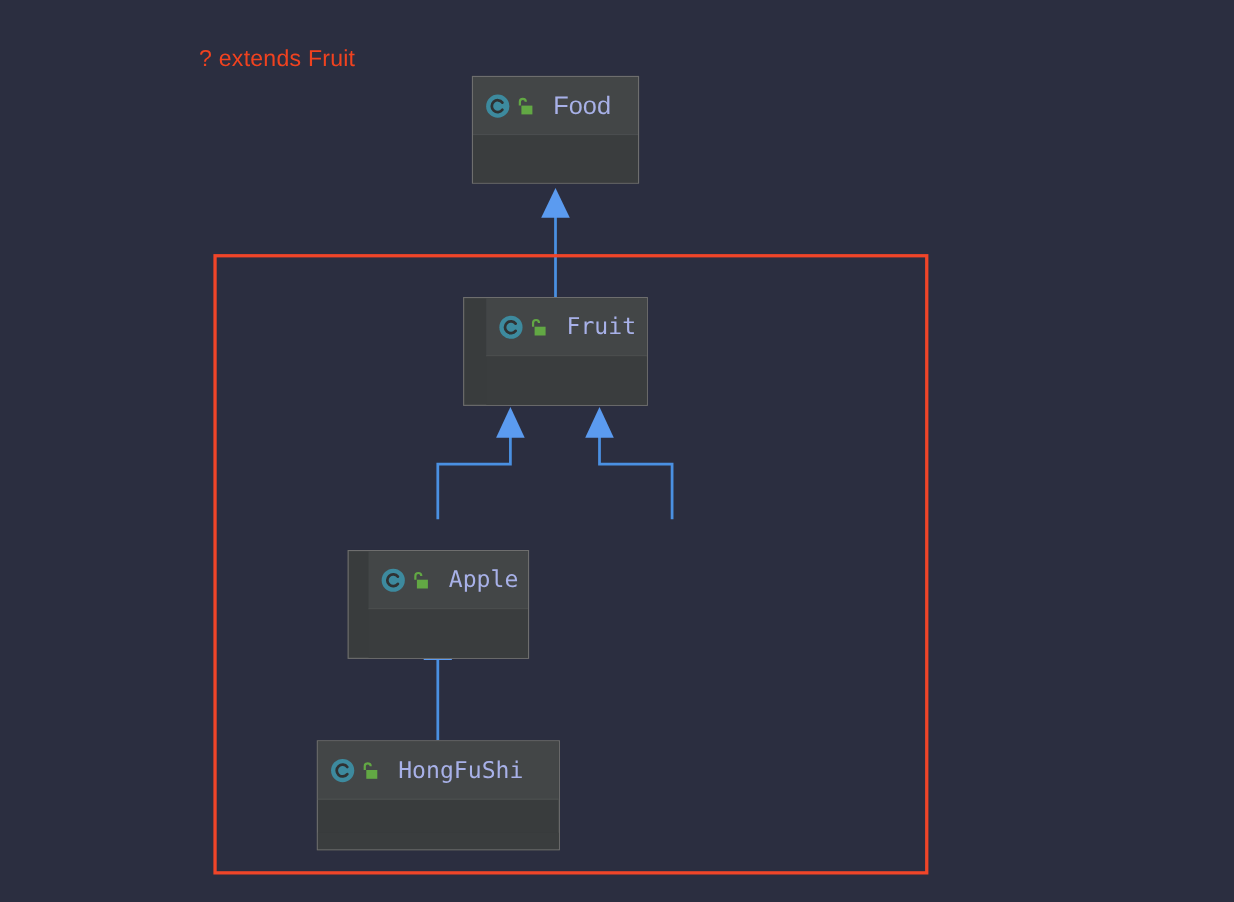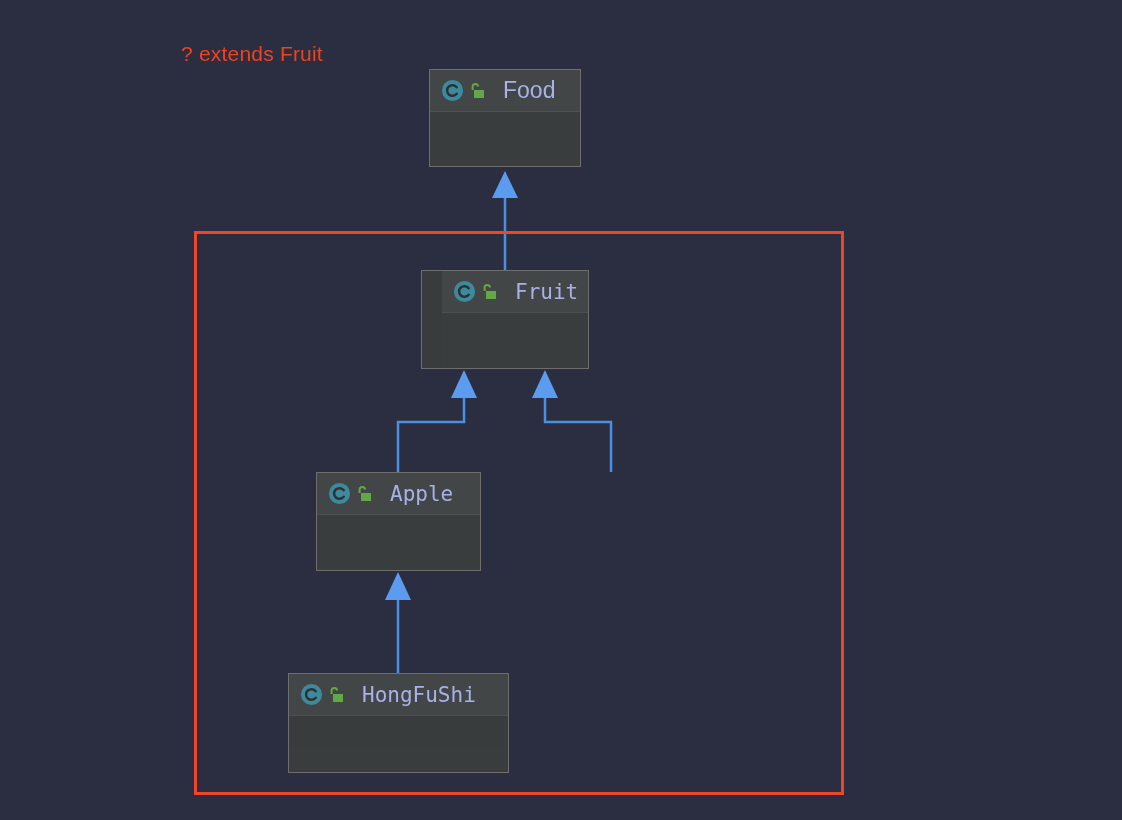--- a/index.html
+++ b/index.html
@@ -48,21 +48,21 @@
   .class-node {
     position: absolute;
     box-sizing: border-box;
     border: 1px solid #6e6e6e;
     background: #393c3d;
     display: flex;
     flex-direction: column;
   }
   .node-header {
     box-sizing: border-box;
-    height: 42px;
+    height: 53px;
     background: #434647;
     border-bottom: 1px solid #4d5051;
     display: flex;
     align-items: center;
     padding-left: 11px;
   }
   .node-body {
     flex: 1 1 auto;
     background: #3a3d3e;
   }
@@ -151,21 +151,21 @@
       </svg>
       <svg class="icon-lock" viewBox="0 0 16 17">
         <path d="M3.6 8 V4.6 a2.7 2.7 0 0 1 5.4 0" stroke="#62a844" stroke-width="2" fill="none"></path>
         <rect x="5" y="8" width="10" height="8" fill="#62a844"></rect>
       </svg>
       <span class="node-title mono">Fruit</span>
     </div>
     <div class="node-body"></div>
   </div>
 
-  <div class="class-node" id="node-apple" style="left: 316px; top: 472px; width: 165px; height: 99px;">
+  <div class="class-node" id="node-apple" style="left: 316px; top: 500px; width: 165px; height: 99px; padding-left: 18px;">
     <div class="node-header">
       <svg class="icon-class" viewBox="0 0 24 24">
         <circle cx="12" cy="12" r="11" fill="#3d8a9e"></circle>
         <path d="M16.4 8.6a5.6 5.6 0 1 0 0 6.8" stroke="#2f3233" stroke-width="2.6" fill="none" stroke-linecap="round"></path>
       </svg>
       <svg class="icon-lock" viewBox="0 0 16 17">
         <path d="M3.6 8 V4.6 a2.7 2.7 0 0 1 5.4 0" stroke="#62a844" stroke-width="2" fill="none"></path>
         <rect x="5" y="8" width="10" height="8" fill="#62a844"></rect>
       </svg>
       <span class="node-title mono">Apple</span>

